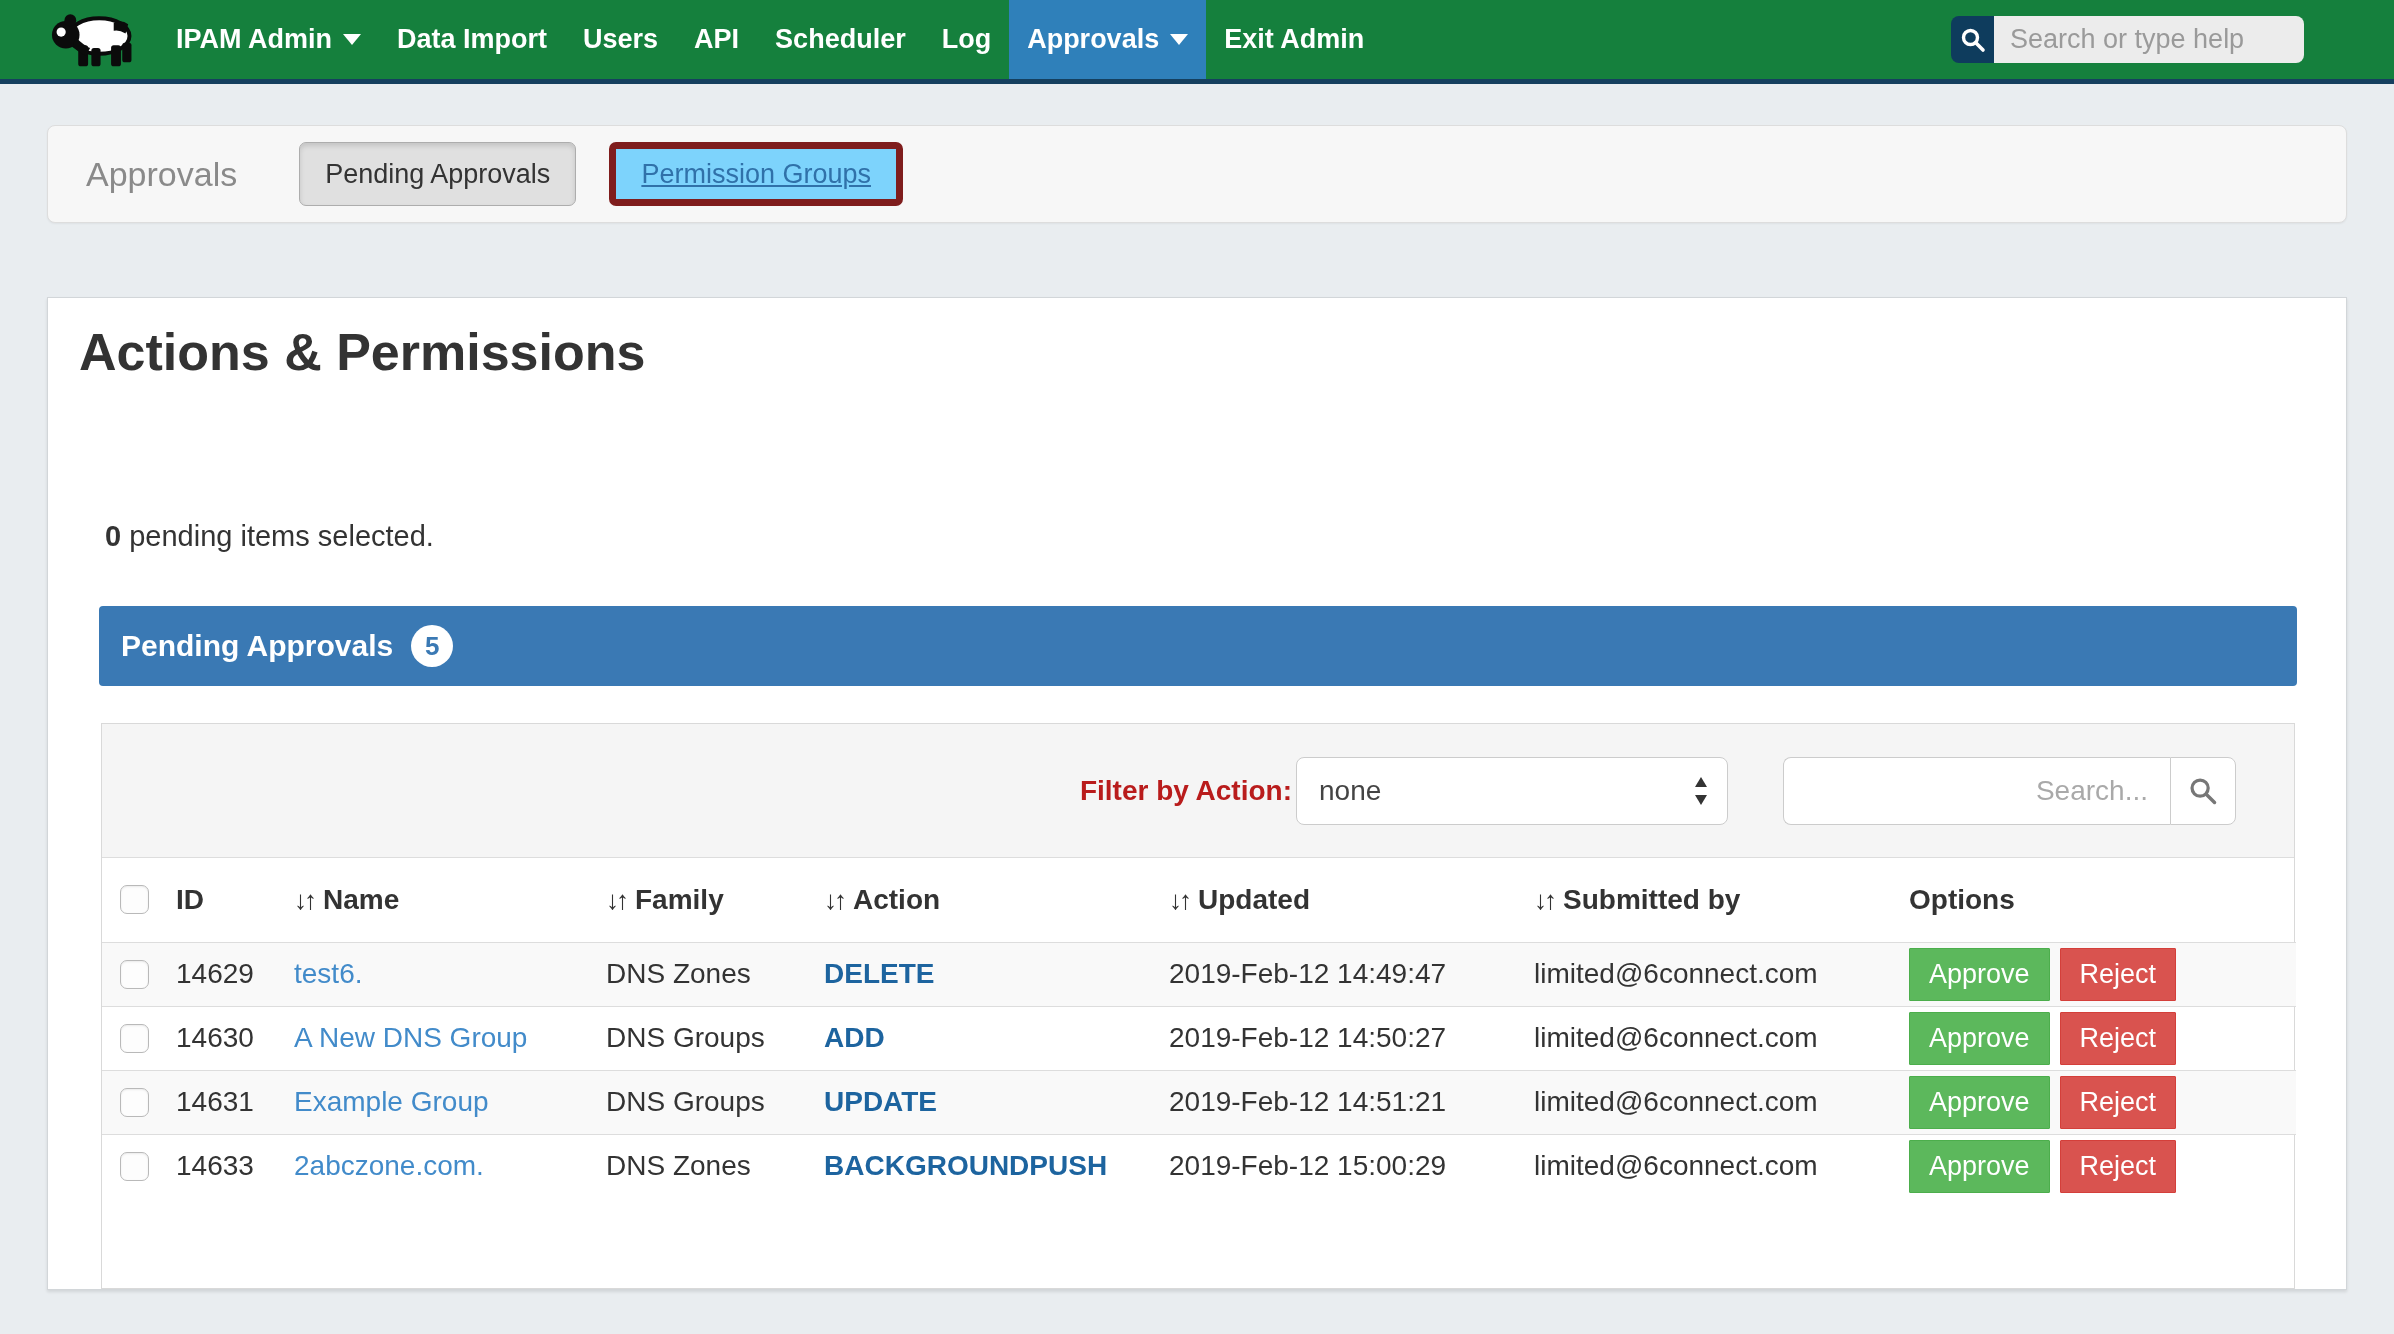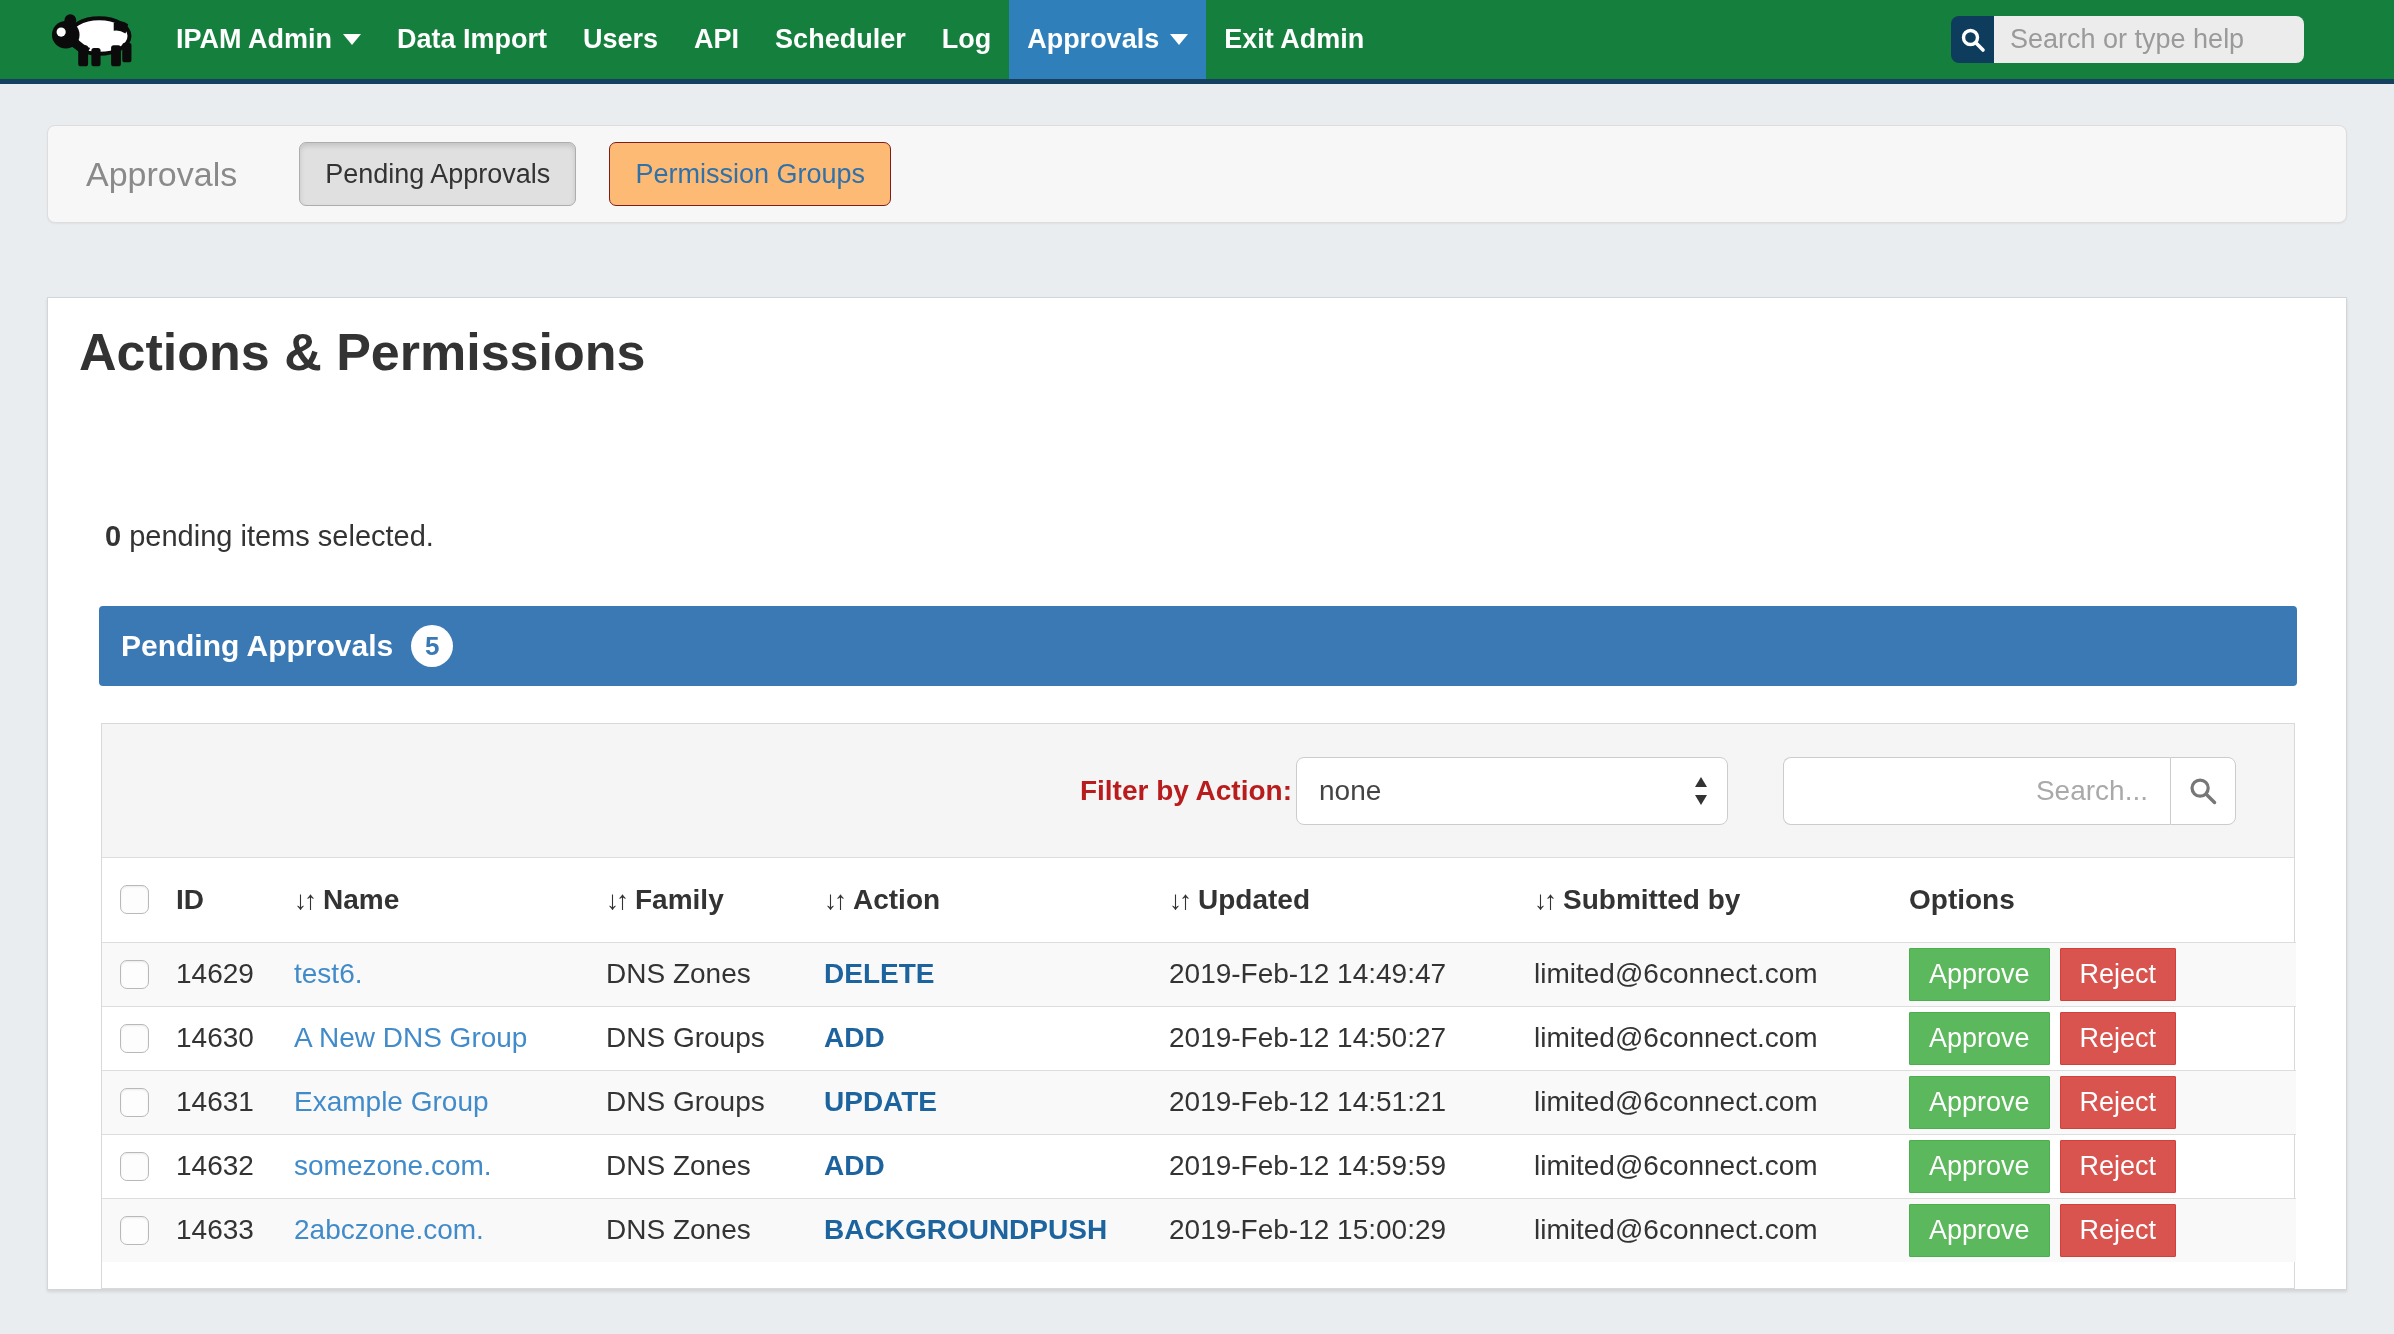--- a/index.html
+++ b/index.html
@@ -52,21 +52,21 @@
   .page-title { font-size:34px; color:#8a8a8a; margin-right:62px; }
   .tab-btn {
     font-size:27px; height:64px; padding:0 25px; border-radius:7px;
     display:flex; align-items:center; margin-right:33px; cursor:pointer;
     font-family:"Liberation Sans",sans-serif;
   }
   .tab-btn.active {
     background:#e0e0e0; border:1px solid #adadad; color:#333;
     box-shadow:inset 0 3px 5px rgba(0,0,0,0.125);
   }
-  .tab-btn.inactive { background:#fdba74; border:1px solid #7f1d1d; color:#3071a9; }
+  .tab-btn.inactive { background:#7dd3fc; border:7px solid #7f1d1d; color:#3071a9;text-decoration:underline; }
 
   
   .main-panel {
     position:absolute; left:47px; top:297px; width:2300px; height:993px;
     background:#ffffff; border:1px solid #d2d6d9;
     box-shadow:0 2px 3px rgba(0,0,0,0.10);
   }
   .main-heading {
     position:absolute; left:31px; top:24px;
     font-size:52px; font-weight:700; color:#333;
@@ -298,32 +298,20 @@
             <td>DNS Groups</td>
             <td><a class="action-link">UPDATE</a></td>
             <td>2019-Feb-12 14:51:21</td>
             <td>limited@6connect.com</td>
             <td><button class="btn btn-approve">Approve</button><button class="btn btn-reject">Reject</button></td>
           </tr>
           <tr>
             <td class="cell-cb">
                 <input type="checkbox" style="">
               </td>
-            <td class="cell-id">14632</td>
-            <td><a class="name-link">somezone.com.</a></td>
-            <td>DNS Zones</td>
-            <td><a class="action-link">ADD</a></td>
-            <td>2019-Feb-12 14:59:59</td>
-            <td>limited@6connect.com</td>
-            <td><button class="btn btn-approve">Approve</button><button class="btn btn-reject">Reject</button></td>
-          </tr>
-          <tr>
-            <td class="cell-cb">
-                <input type="checkbox" style="">
-              </td>
             <td class="cell-id">14633</td>
             <td><a class="name-link">2abczone.com.</a></td>
             <td>DNS Zones</td>
             <td><a class="action-link">BACKGROUNDPUSH</a></td>
             <td>2019-Feb-12 15:00:29</td>
             <td>limited@6connect.com</td>
             <td><button class="btn btn-approve">Approve</button><button class="btn btn-reject">Reject</button></td>
           </tr>
         </tbody>
       </table>

